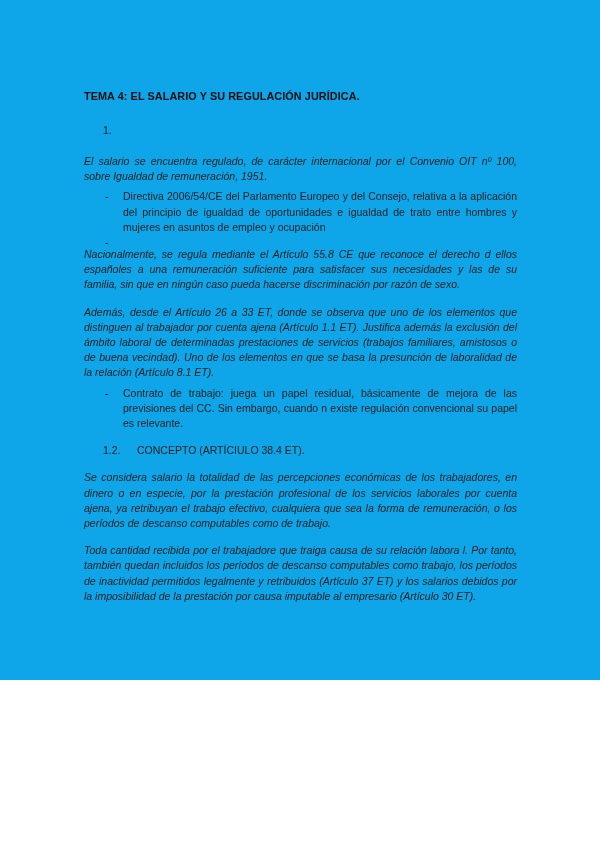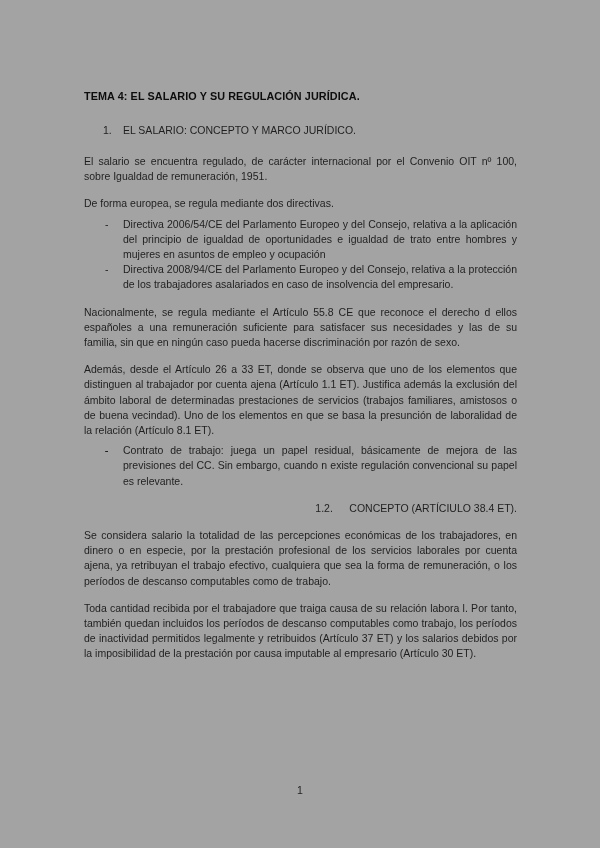--- a/index.html
+++ b/index.html
@@ -3,22 +3,22 @@
 <meta charset="utf-8">
 <style>
   html, body {
     margin: 0;
     padding: 0;
     background: #ffffff;
   }
   .page {
     position: relative;
     width: 600px;
-    height: 848px;
-    background: #a3a3a3;
+    height: 680px;
+    background: #0ea5e9;
     box-sizing: border-box;
     padding: 89px 83px 0 84px;
     font-family: "Liberation Sans", "DejaVu Sans", sans-serif;
     font-size: 10.5px;
     line-height: 15.2px;
     color: #1f1f1f;
     overflow: hidden;
   }
   .doc-title {
     font-size: 10.8px;
@@ -34,24 +34,25 @@
     margin: 0;
   }
   .heading .num {
     flex: 0 0 auto;
     display: inline-block;
   }
   .heading.lvl1 { margin-bottom: 15.5px; }
   .heading.lvl1 .num { width: 20px; }
   .heading.lvl2 { margin-bottom: 8px; }
   .heading.lvl2 .num { width: 34px; }
-  .heading.sec12 { margin-top: 12px; justify-content: flex-end; }
+  .heading.sec12 { margin-top: 12px; }
   p.body-par {
     margin: 12px 0 5px 0;
     text-align: justify;
+    font-style: italic;
   }
   ul.dash-list {
     list-style: none;
     margin: 0;
     padding: 0;
   }
   ul.dash-list li {
     position: relative;
     padding-left: 39px;
     text-align: justify;
@@ -73,36 +74,33 @@
 </style>
 </head>
 <body>
 
 <div class="page">
 
   <h1 class="doc-title">TEMA 4: EL SALARIO Y SU REGULACIÓN JURÍDICA.</h1>
 
   <div class="heading lvl1">
     <span class="num">1.</span>
-    <span>EL SALARIO: CONCEPTO Y MARCO JURÍDICO.</span>
   </div>
 
 
   <p class="body-par">El salario se encuentra regulado, de carácter internacional por el Convenio OIT nº 100, sobre Igualdad de remuneración, 1951.</p>
 
-  <p class="body-par">De forma europea, se regula mediante dos directivas.</p>
 
   <ul class="dash-list">
     <li>
       <span class="dash-marker">-</span>
       <span>Directiva 2006/54/CE del Parlamento Europeo y del Consejo, relativa a la aplicación del principio de igualdad de oportunidades e igualdad de trato entre hombres y mujeres en asuntos de empleo y ocupación</span>
     </li>
     <li>
       <span class="dash-marker">-</span>
-      <span>Directiva 2008/94/CE del Parlamento Europeo y del Consejo, relativa a la protección de los trabajadores asalariados en caso de insolvencia del empresario.</span>
     </li>
   </ul>
 
   <p class="body-par">Nacionalmente, se regula mediante el Artículo 55.8 CE que reconoce el derecho d ellos españoles a una remuneración suficiente para satisfacer sus necesidades y las de su familia, sin que en ningún caso pueda hacerse discriminación por razón de sexo.</p>
 
   <p class="body-par">Además, desde el Artículo 26 a 33 ET, donde se observa que uno de los elementos que distinguen al trabajador por cuenta ajena (Artículo 1.1 ET). Justifica además la exclusión del ámbito laboral de determinadas prestaciones de servicios (trabajos familiares, amistosos o de buena vecindad). Uno de los elementos en que se basa la presunción de laboralidad de la relación (Artículo 8.1 ET).</p>
 
 
   <ul class="dash-list">
     <li>

